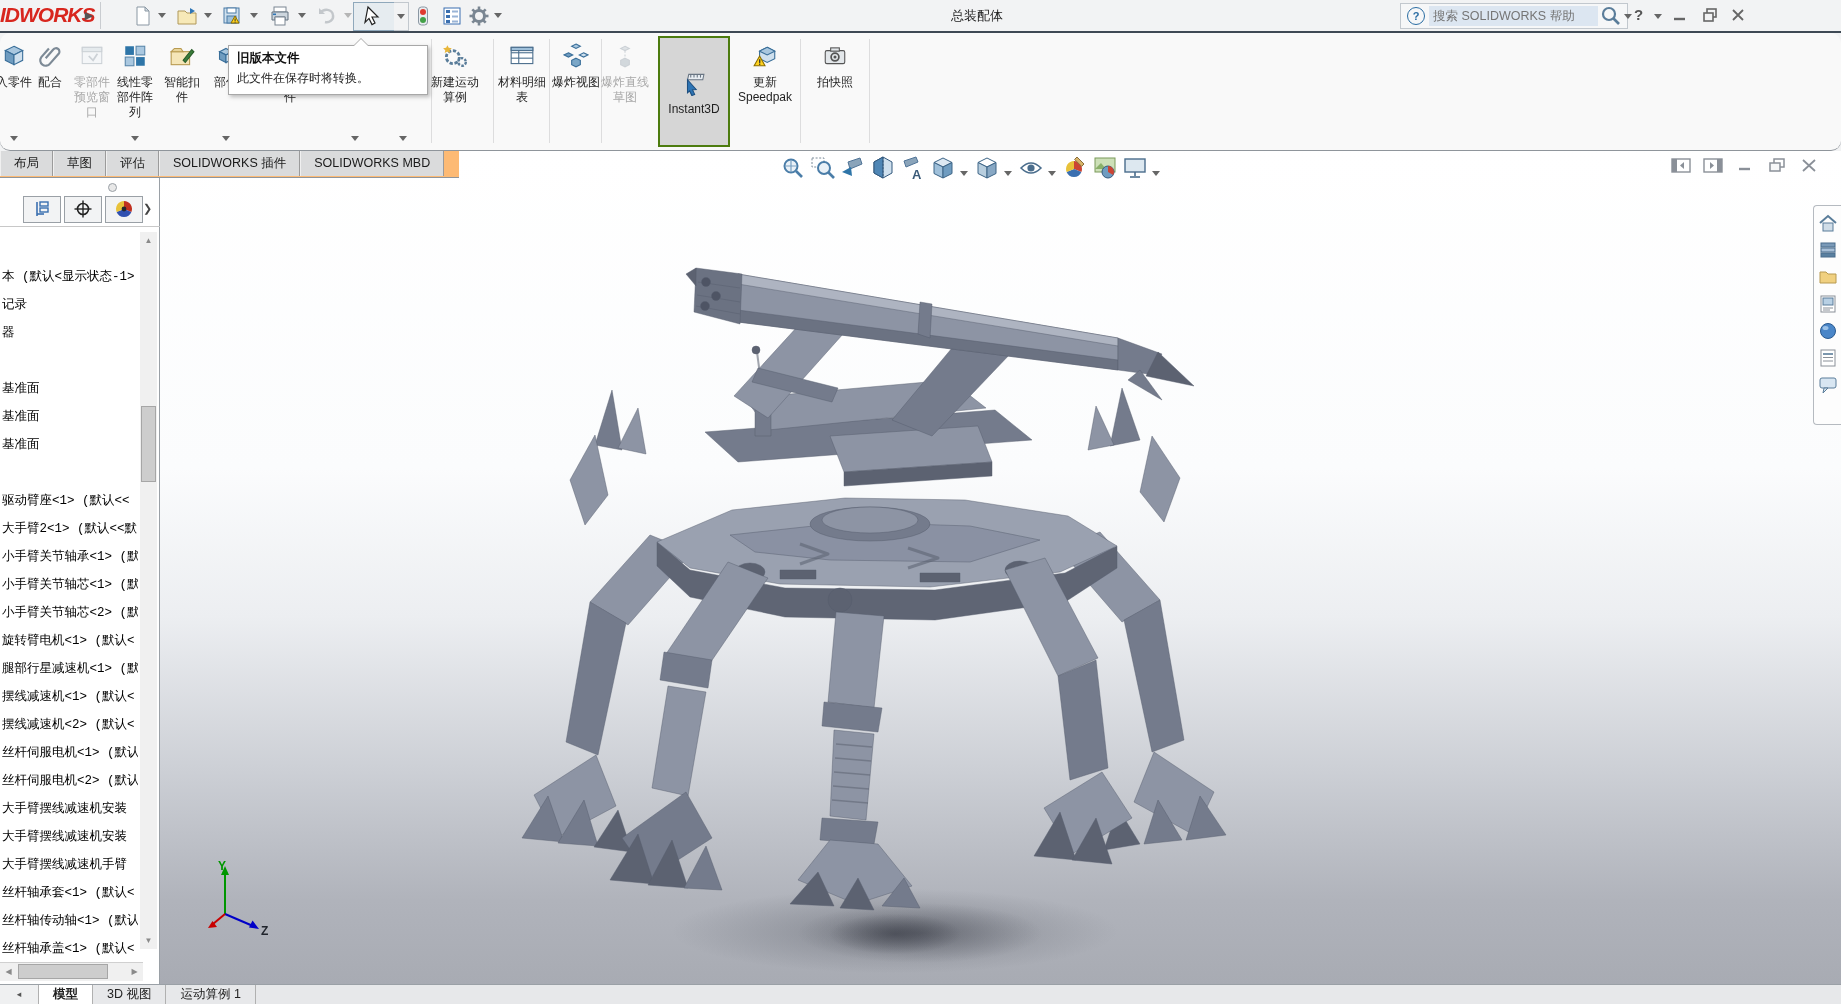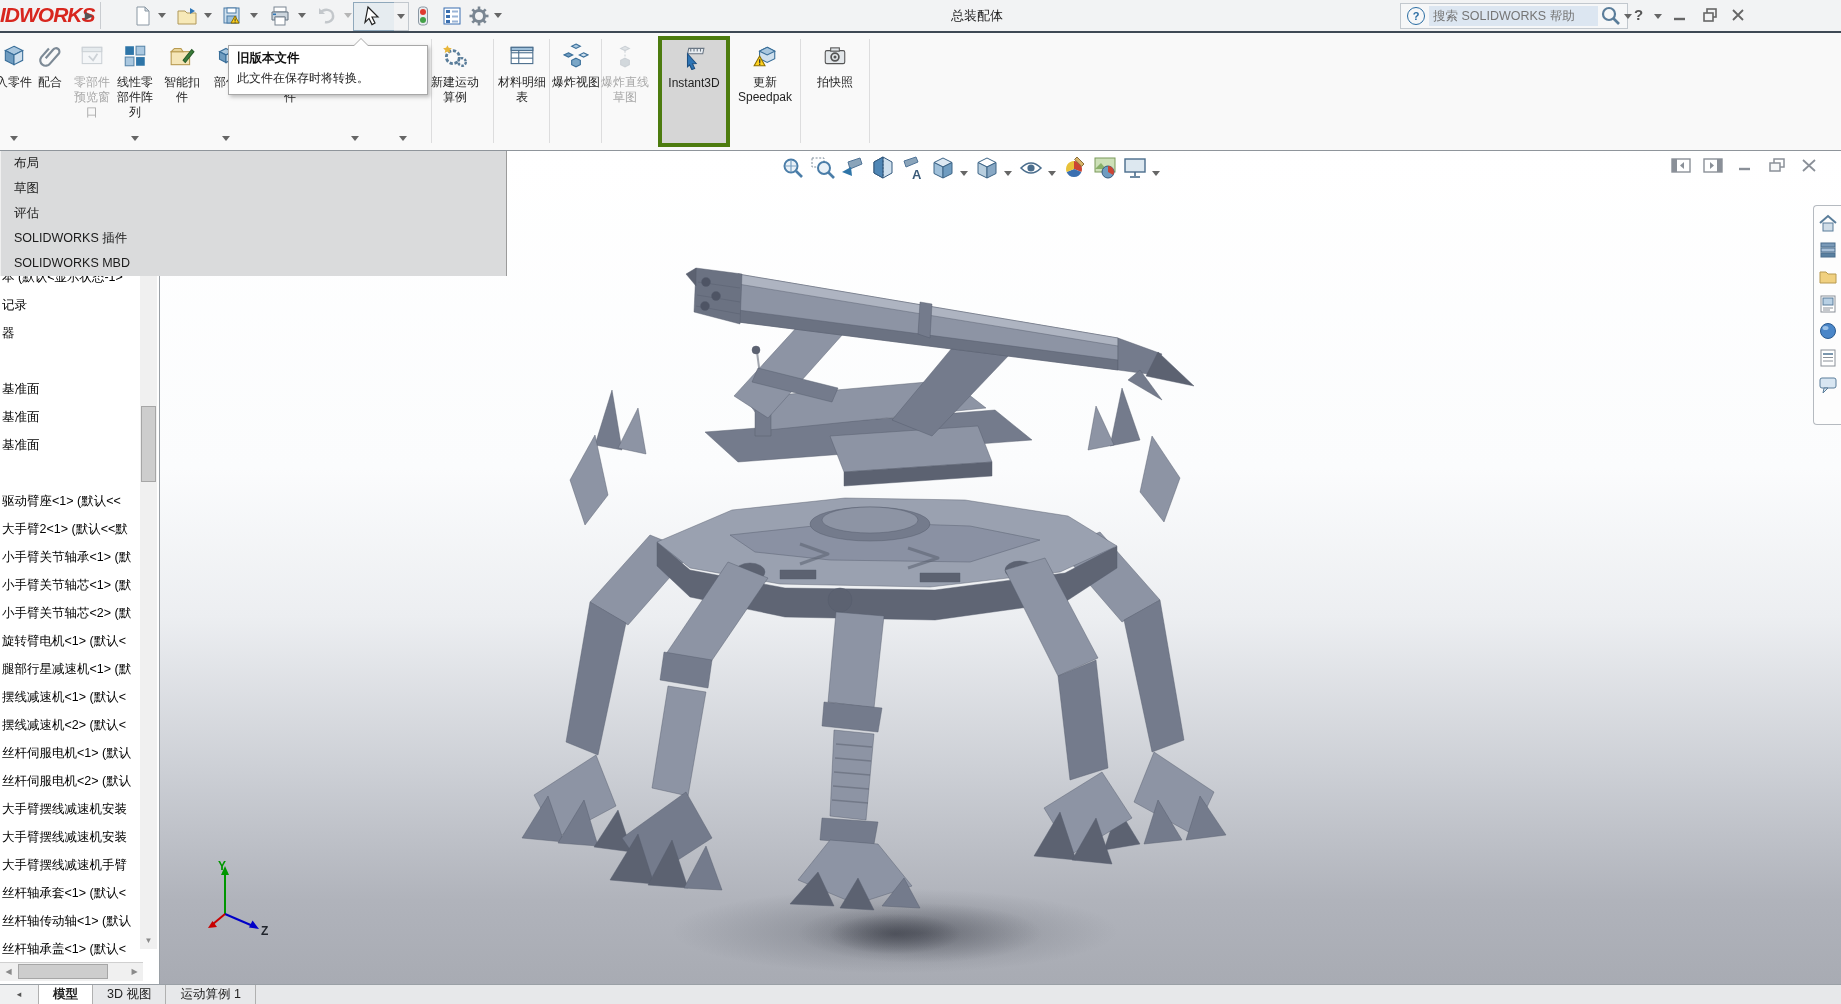--- a/index.html
+++ b/index.html
@@ -23,38 +23,38 @@
   #doc-title{left:827px;top:7px;width:300px;text-align:center;font-size:13px;color:#222;}
   #search-wrap{left:1400px;top:3px;width:226px;height:24px;border:1px solid #c2c8ce;background:#f6f7f8;display:flex;align-items:center;}
   #help-circ{width:16px;height:16px;margin:0 4px 0 6px;border-radius:50%;border:1px solid #2a6da3;color:#2a6da3;font-size:11px;font-weight:bold;text-align:center;line-height:16px;flex:0 0 auto;}
   #search-input{flex:1;height:20px;border:0;background:#dce6f1;font-family:inherit;font-size:12.5px;color:#333;padding:0 4px;outline:none;}
   #search-mag{width:26px;height:22px;flex:0 0 auto;}
   #qmark{left:1634px;top:6px;font-size:15px;font-weight:bold;color:#555;}
   #q-car{left:1654px;top:14px;}
   .winbtn{top:6px;width:24px;height:20px;color:#666;text-align:center;}
   .winbtn svg{width:20px;height:18px;}
   
-  #ribbon{left:0;top:33px;width:1841px;height:117px;background:#f9f9f9;border-bottom:1px solid #8f959b;z-index:6;}
+  #ribbon{left:0;top:33px;width:1841px;height:117px;background:#f9f9f9;border-bottom:1px solid #8f959b;z-index:6;border-radius:10px;}
   .rbtn{position:absolute;top:6px;height:106px;display:flex;flex-direction:column;align-items:center;text-align:center;}
   .rbtn .ric{height:30px;margin-top:4px;}
   .rbtn .ric svg{width:26px;height:26px;}
   .rbtn .rlab{font-size:12px;line-height:15px;color:#1f1f1f;margin-top:2px;}
   .rbtn .rcar{margin-top:auto;margin-bottom:4px;}
   .rbtn.disabled .rlab{color:#a8a8a8;}
   .rbtn.disabled .ric{opacity:.4;}
-  .rbtn.activeb{background:#d6d6d6;border:4px solid #4d7c0f;top:3px;height:111px;box-sizing:border-box;}
+  .rbtn.activeb{background:#d6d6d6;border:2px solid #4d7c0f;top:3px;height:111px;box-sizing:border-box;justify-content:center;}
   .rsep{position:absolute;top:6px;width:1px;height:104px;background:#ddddde;}
   
   #tooltip{left:228px;top:45px;width:200px;height:50px;background:#fff;border:1px solid #a8a8a8;box-shadow:2px 2px 4px rgba(0,0,0,.25);z-index:10;padding:4px 8px;box-sizing:border-box;}
   #tooltip:before{content:"";position:absolute;left:124px;top:-8px;border-left:8px solid transparent;border-right:8px solid transparent;border-bottom:8px solid #a8a8a8;}
   #tooltip:after{content:"";position:absolute;left:125px;top:-7px;border-left:7px solid transparent;border-right:7px solid transparent;border-bottom:7px solid #fff;}
   #tt-title{font-size:12.5px;font-weight:bold;color:#111;}
   #tt-body{font-size:12px;color:#222;margin-top:3px;}
   
-  #cmdtabs{left:0;top:151px;width:507px;height:26px;background:#fdba74;border-bottom:1px solid #8f959b;z-index:6;display:flex;flex-direction:column;}
+  #cmdtabs{left:0;top:151px;width:459px;height:26px;background:#fdba74;border-bottom:1px solid #8f959b;z-index:6;display:flex;}
   .ctab{height:25px;line-height:25px;padding:0 13px;font-size:12.5px;color:#1a1a1a;background:#dadbdc;border-right:1px solid #9b9b9b;border-left:1px solid #f0f0f0;white-space:nowrap;}
   
   #viewport{left:160px;top:151px;width:1681px;height:833px;z-index:1;
      background:linear-gradient(180deg,#ffffff 0%,#fbfcfd 38%,#eceef1 56%,#cdd0d6 74%,#b0b3bb 90%,#a8abb3 100%);}
   .shadow{border-radius:50%;z-index:2;}
   #robot{left:500px;top:240px;z-index:3;}
   
   #headsup{left:780px;top:154px;height:28px;z-index:4;display:flex;align-items:center;}
   .hu{width:26px;height:26px;margin-right:4px;}
   .hu svg{width:26px;height:26px;}
@@ -68,21 +68,21 @@
   .tp{width:20px;height:20px;margin:7px 0 0 4px;}
   .tp svg{width:20px;height:20px;}
   
   #treepanel{left:0;top:178px;width:160px;height:806px;background:#fff;border-right:1px solid #9aa0a6;box-sizing:border-box;z-index:5;}
   #pin{left:108px;top:5px;width:7px;height:7px;border:1px solid #9aa0a6;border-radius:50%;background:#e8e8e8;}
   #treetabs{left:0;top:16px;width:160px;height:32px;border-bottom:1px solid #c8c8c8;}
   .ttab{position:absolute;top:2px;width:38px;height:27px;border:1px solid #9aa0a6;background:#f2f3f4;box-sizing:border-box;}
   .ttab svg{width:20px;height:20px;margin:2px 0 0 8px;}
   #ttab-more{left:143px;top:8px;font-size:11px;color:#444;}
   #tree{left:0;top:85px;width:138px;}
-  .tree-row{height:28px;line-height:28px;white-space:nowrap;overflow:hidden;padding-left:2px;font-size:12.5px;color:#000;}
+  .tree-row{height:28px;line-height:28px;white-space:nowrap;overflow:hidden;padding-left:2px;font-size:12.5px;color:#000;font-family:Liberation Mono, monospace;}
   
   #vscroll{left:140px;top:54px;width:17px;height:717px;background:#f0f0f0;}
   .sb-arrow{left:0;width:17px;height:17px;background:#f0f0f0;color:#8a8a8a;font-size:8px;text-align:center;line-height:17px;}
   #vthumb{left:1px;top:174px;width:15px;height:76px;background:#cdcdcd;border:1px solid #a6a6a6;box-sizing:border-box;}
   
   #hscroll{left:0;top:784px;width:143px;height:18px;background:#f0f0f0;border-top:1px solid #d0d0d0;}
   #hthumb{left:18px;top:1px;width:90px;height:15px;background:#cdcdcd;border:1px solid #a6a6a6;box-sizing:border-box;}
   
   #bottombar{left:0;top:984px;width:1841px;height:20px;background:#e7e8ea;border-top:1px solid #9aa0a6;z-index:6;display:flex;}
   #bt-scroll{width:38px;height:19px;border-right:1px solid #b0b0b0;color:#555;font-size:9px;text-align:center;line-height:19px;background:#eff0f1;}

